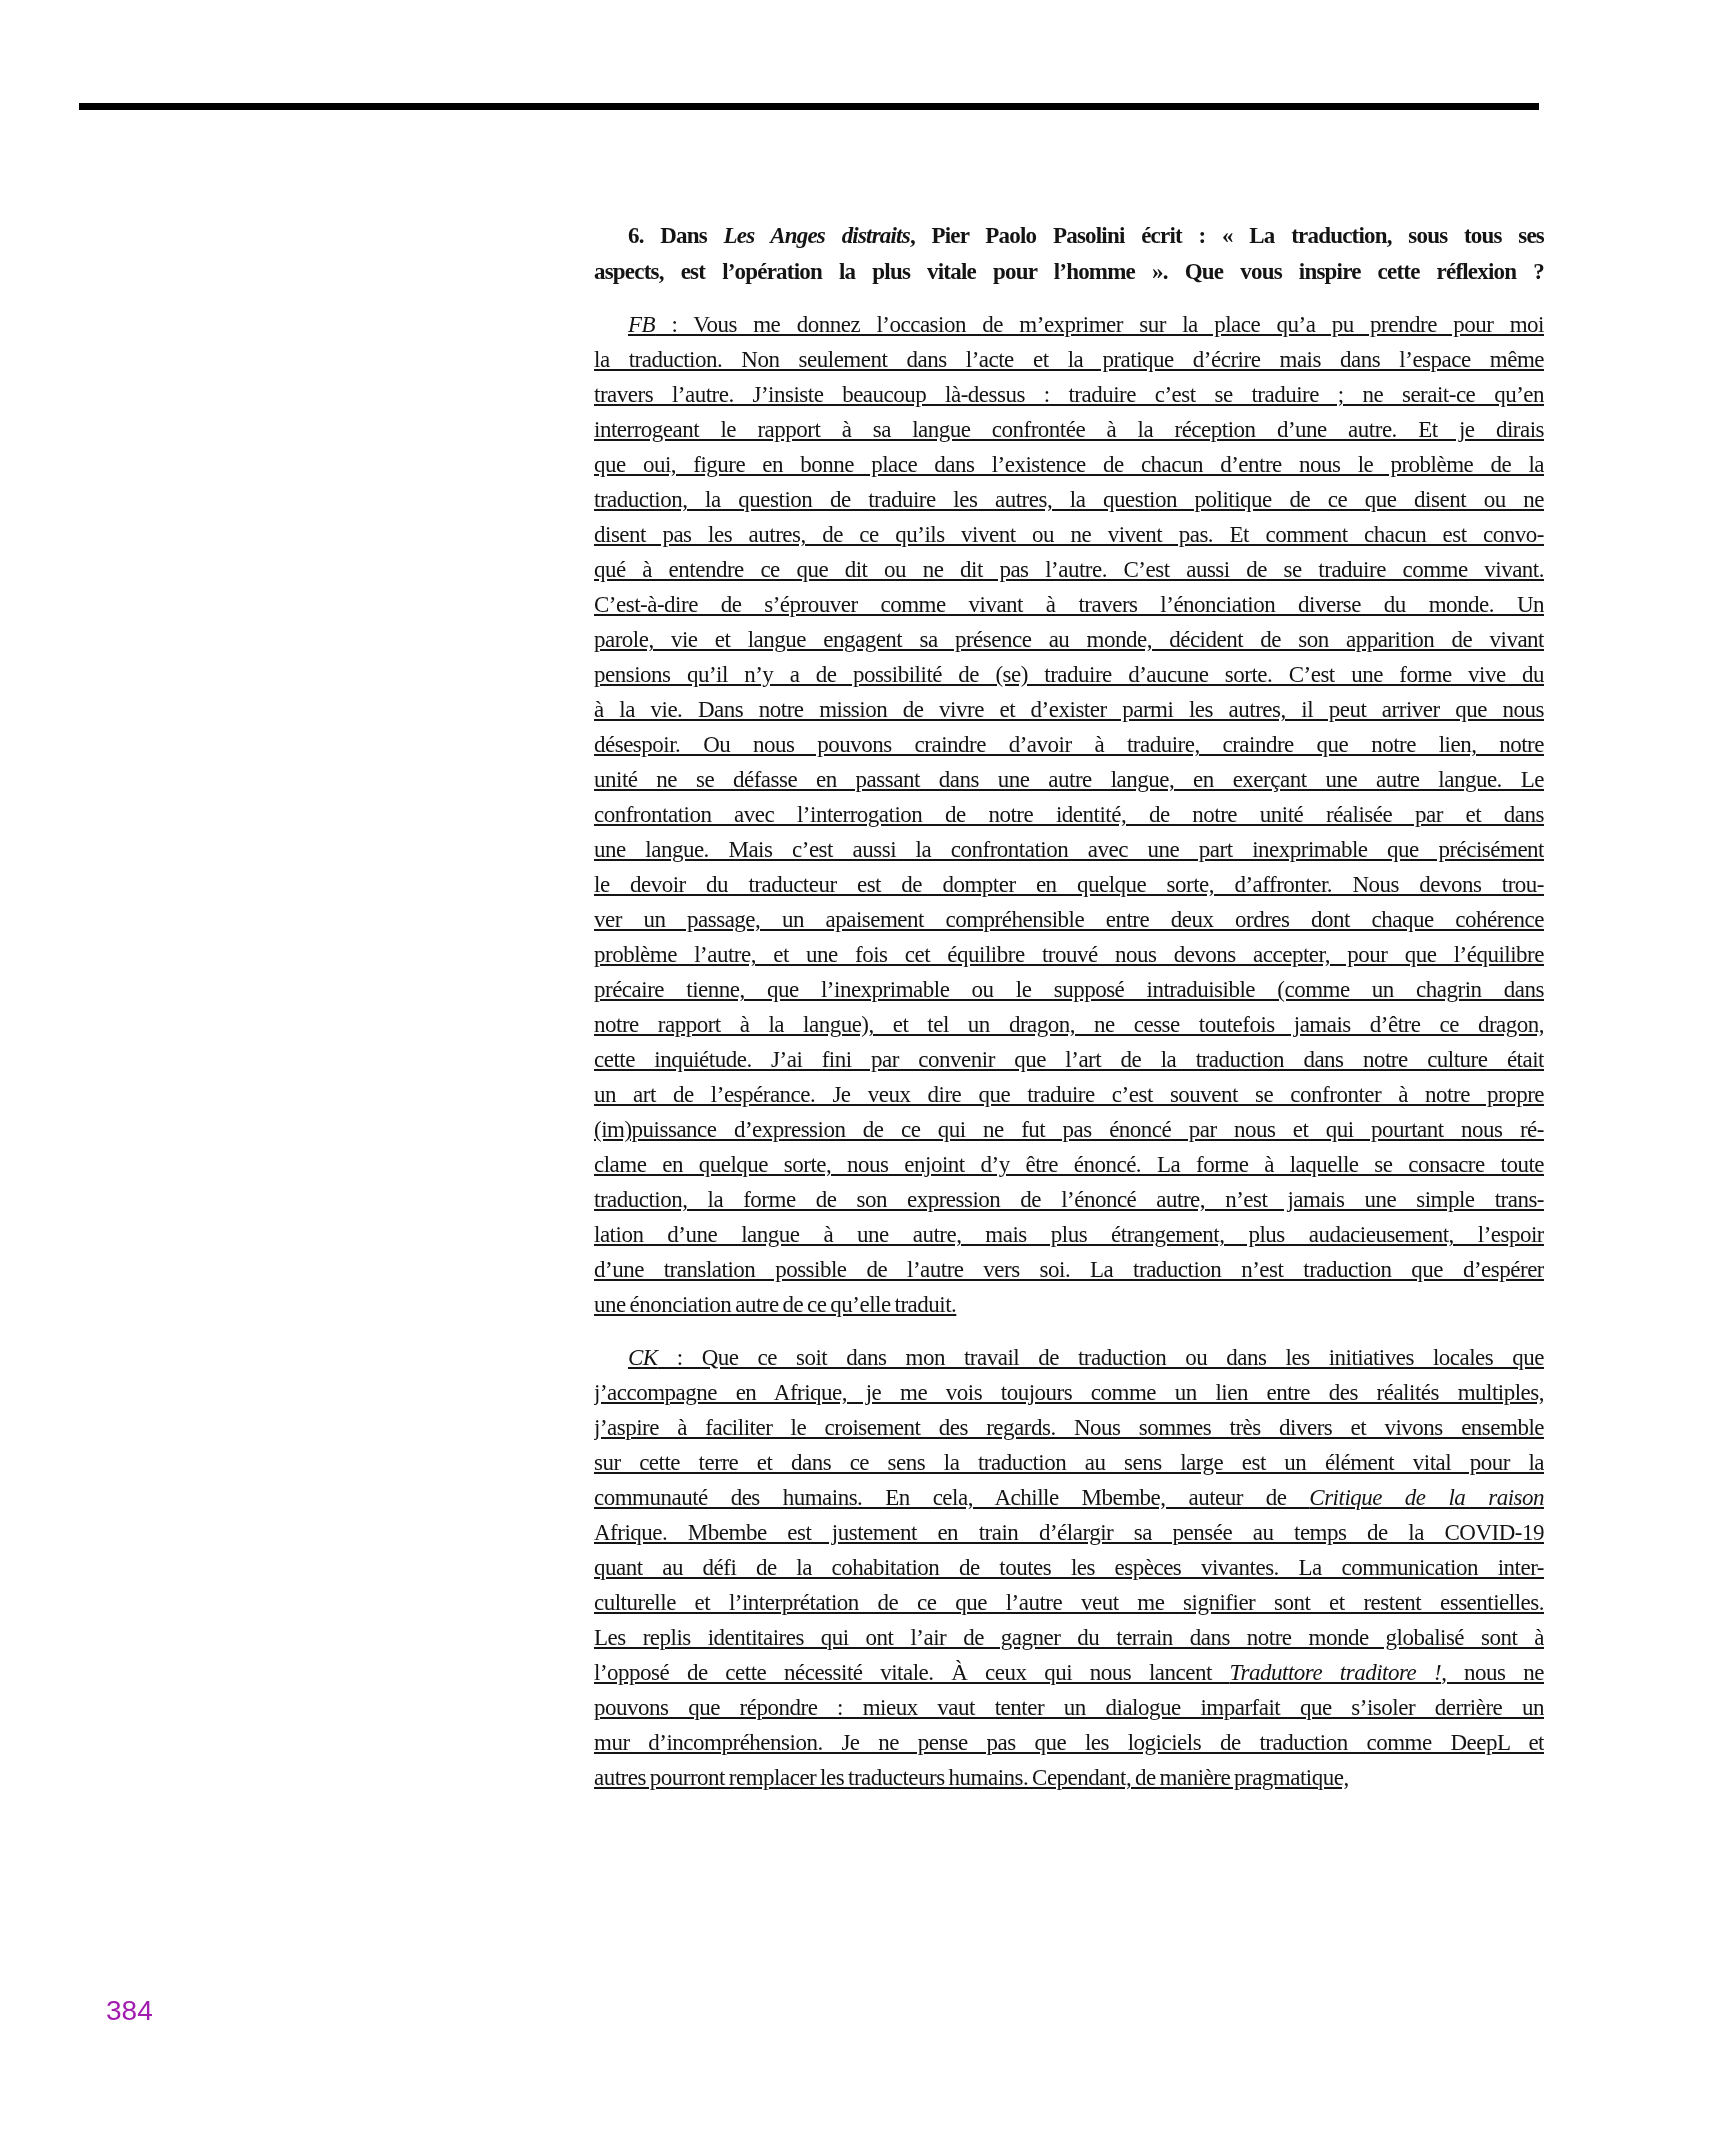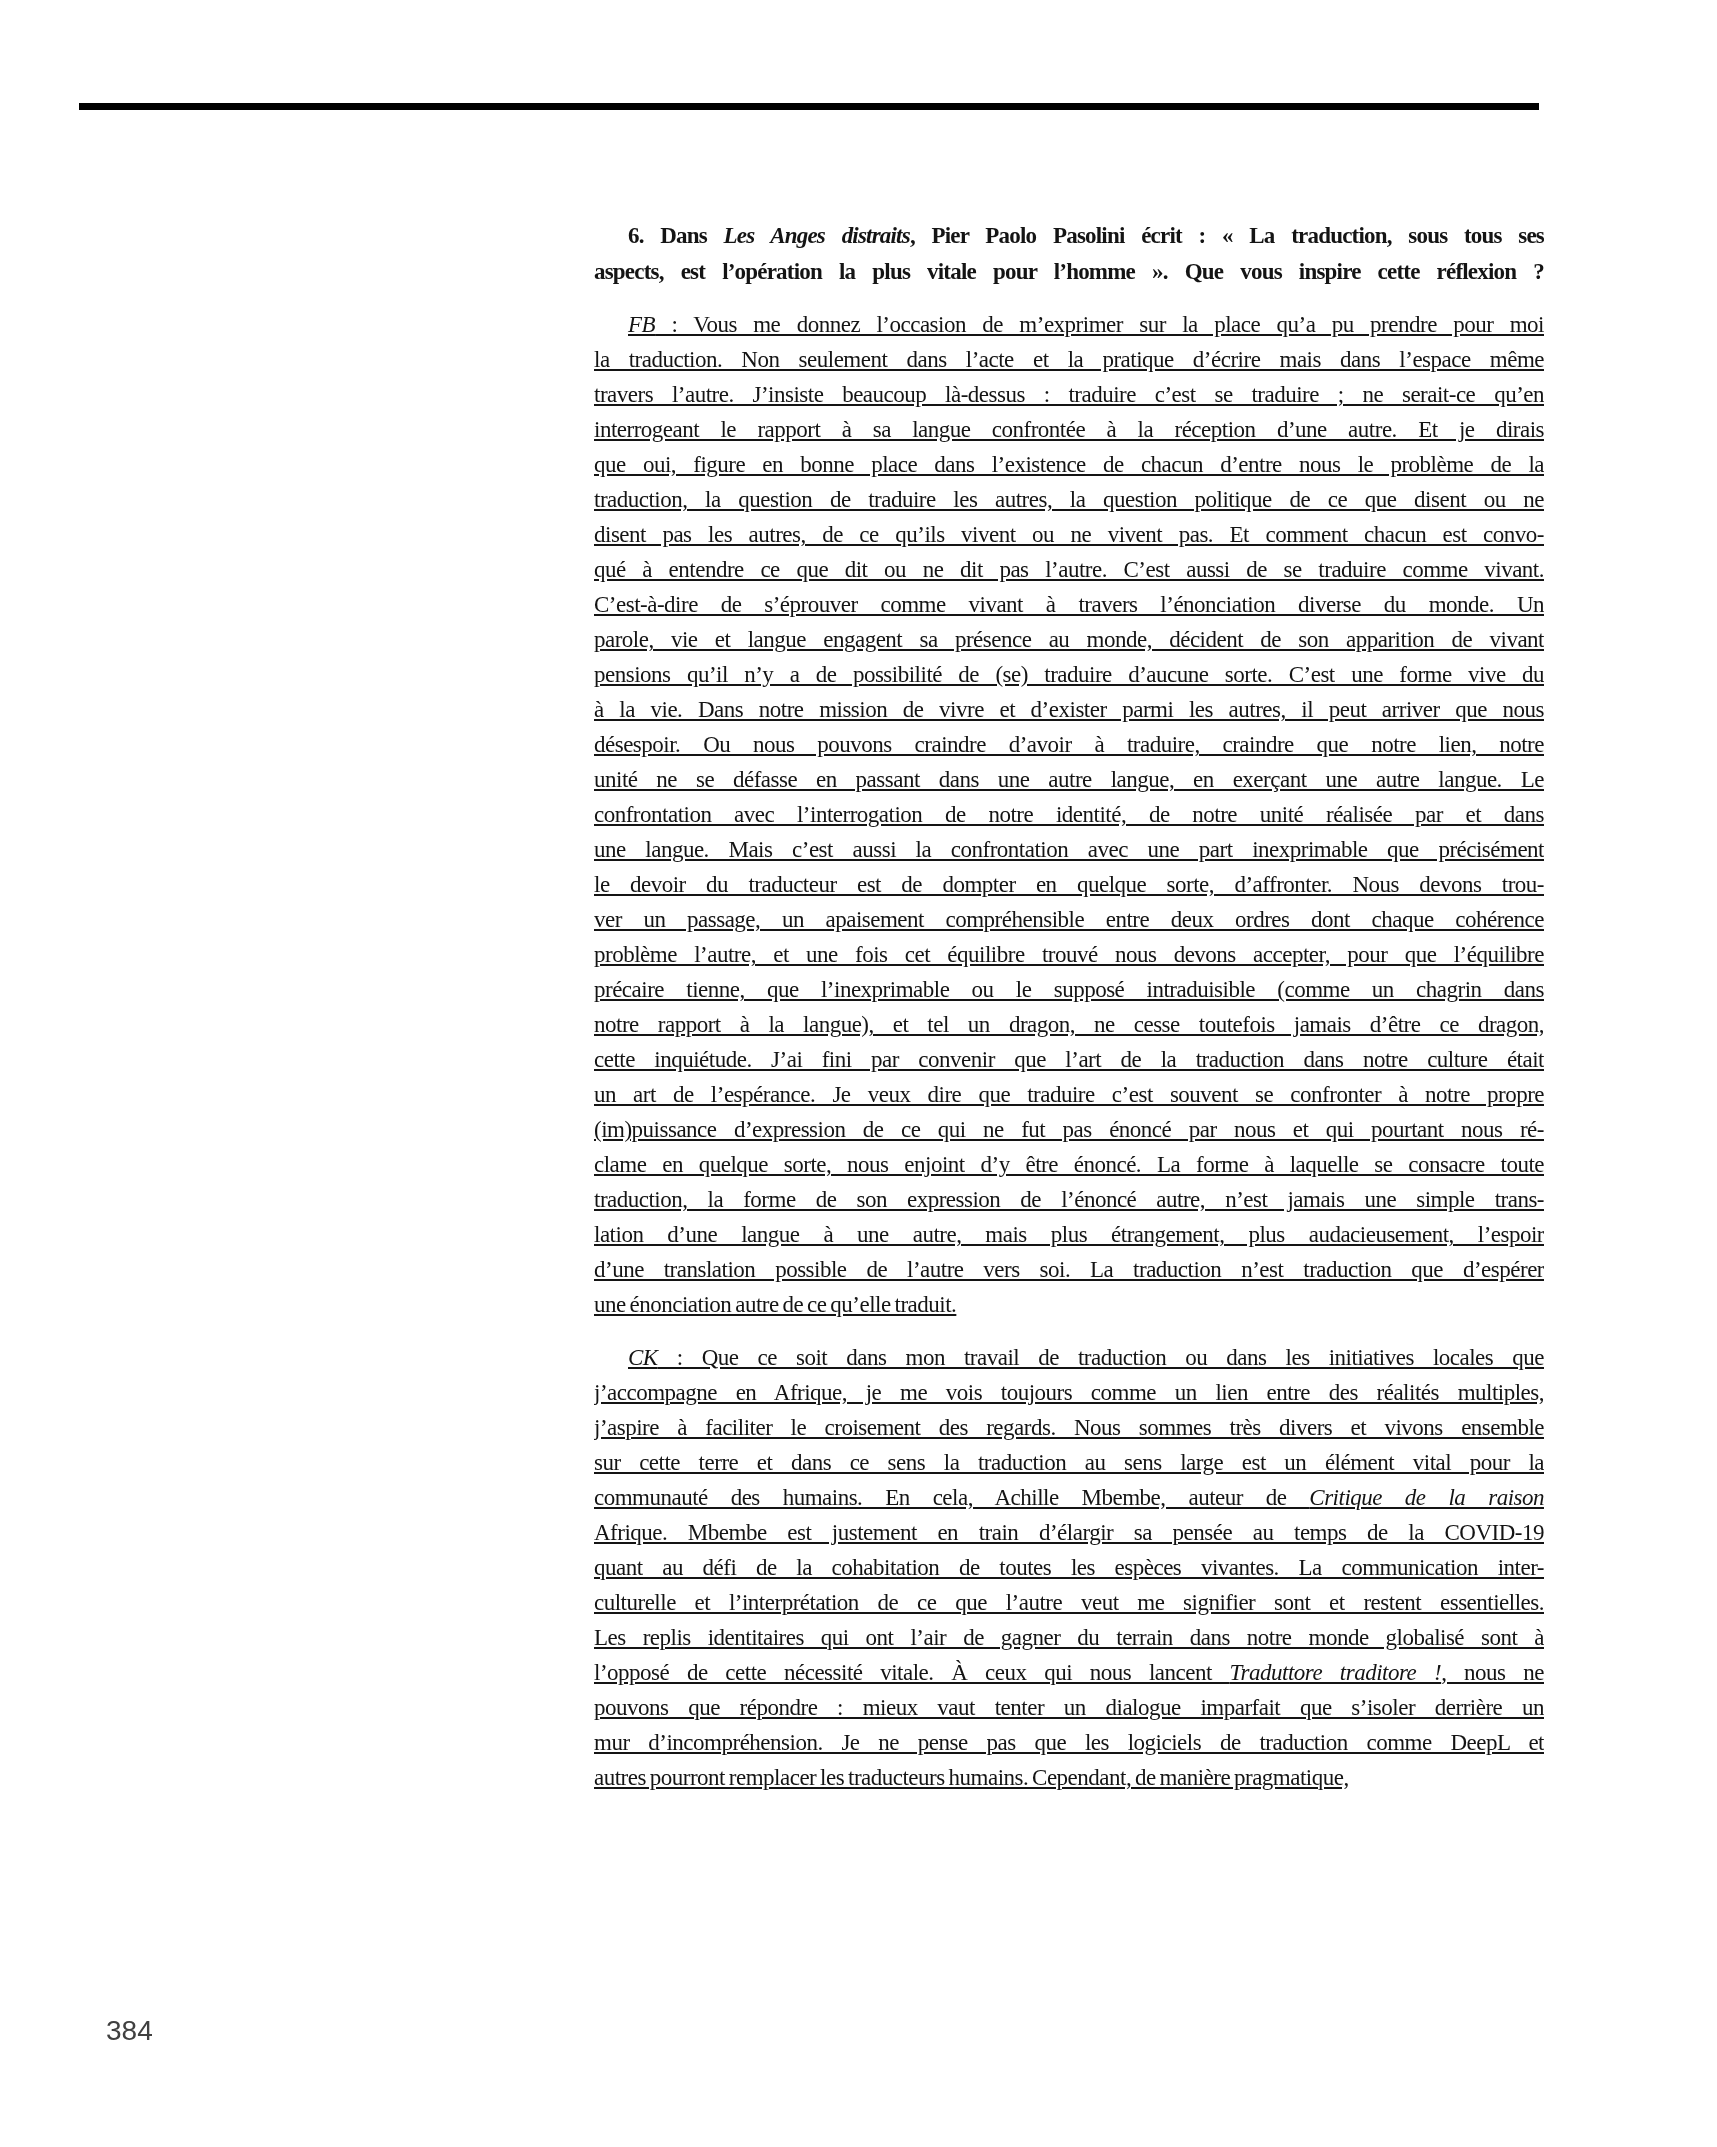--- a/index.html
+++ b/index.html
@@ -51,22 +51,21 @@
     word-spacing: -1.8px;
   }
   em { font-style: italic; }
   .page-number {
     position: absolute;
     left: 106px;
     top: 1997px;
     font-family: "Liberation Sans", sans-serif;
     font-size: 28px;
     line-height: 28px;
-    color: #404040;
-    margin-top: 20px;
+    color: #a21caf;
   }
 </style>
 </head>
 <body>
 
 <main class="page">
   <div class="top-rule"></div>
 
   <section class="content">
     <div class="para-block question-text">

